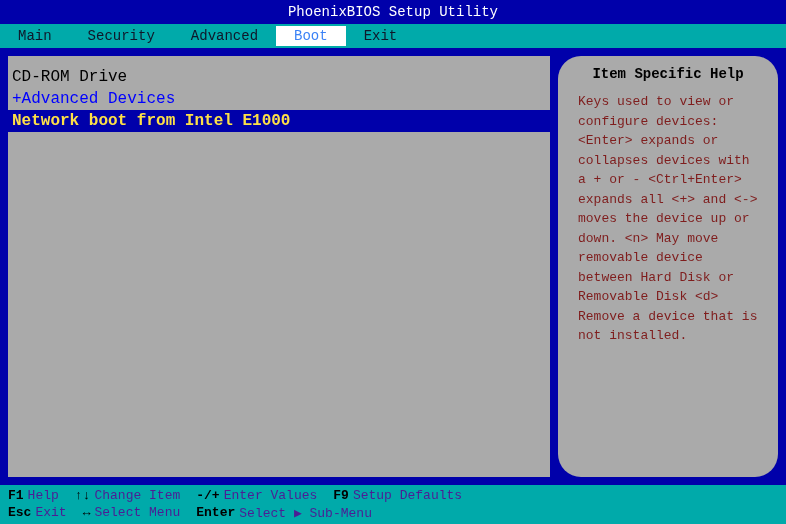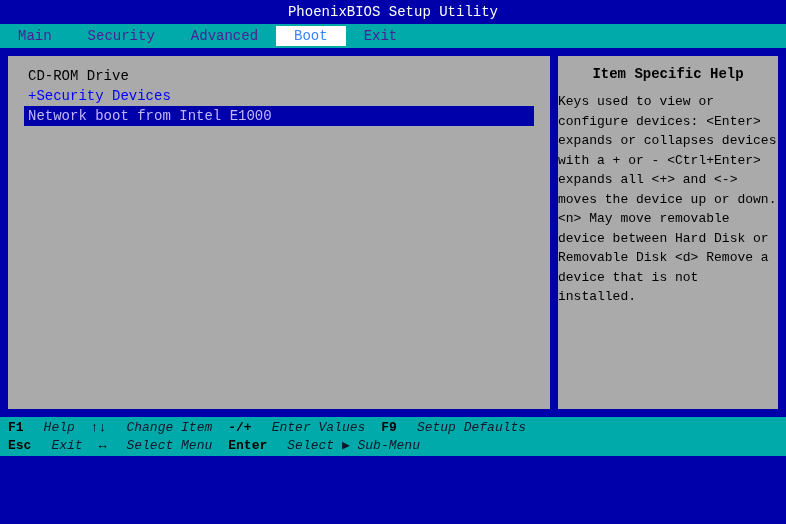--- a/index.html
+++ b/index.html
@@ -7,42 +7,42 @@
       width: 786px;
       height: 524px;
       background: #0000aa;
       font-family: 'Courier New', Courier, monospace;
       font-size: 14px;
       color: #ffffff;
       overflow: hidden;
     }
     #app {
       width: 786px;
-      height: 456px;
+      height: 524px;
       display: flex;
       flex-direction: column;
     }
     
     #title-bar {
       background: #0000aa;
       text-align: center;
       padding: 4px 0;
       color: #ffffff;
       font-size: 14px;
     }
     
     #menu-bar {
       background: #00aaaa;
       display: flex;
       flex-direction: row;
       padding: 2px 0;
     }
     .menu-item {
       padding: 2px 18px;
-      color: #4c1d95;
+      color: #0f172a;
       font-size: 14px;
       cursor: pointer;
     }
     .menu-item.active {
       background: #ffffff;
       color: #3b82f6;
     }
     
     #main-content {
       flex: 1;
@@ -50,82 +50,83 @@
       flex-direction: row;
       background: #0000aa;
       padding: 8px;
       gap: 8px;
     }
     
     #left-panel {
       flex: 1;
       background: #aaaaaa;
       color: #000000;
-      padding: 10px 16px;
-      font-size: 14px;
+      padding: 10px 0;
+      font-size: 16px;
     }
     .boot-item {
       padding: 2px 4px;
       display: block;
       color: #000000;
     }
     .boot-item.highlighted {
       background: #0000aa;
-      color: #c4b5fd;
+      color: #fde047;
+      font-weight: bold;
     }
     .boot-item.blue-text {
       color: #0000ff;
     }
     
     #right-panel {
       width: 220px;
       background: #aaaaaa;
       color: #000000;
-      padding: 10px 0;
+      padding: 10px 20px;
       font-size: 13px;
+      border-radius: 23px;
     }
     #right-panel h3 {
       text-align: center;
       font-size: 14px;
       margin-bottom: 10px;
       font-weight: bold;
       color: #000000;
     }
     #right-panel p {
       line-height: 1.5;
-      color: #000000;
+      color: #7f1d1d;
     }
     
     #status-bar {
       background: #00aaaa;
       display: flex;
       flex-direction: column;
       padding: 2px 8px;
       color: #000000;
       font-size: 13px;
     }
     .status-row {
       display: flex;
       flex-direction: row;
       gap: 16px;
       padding: 1px 0;
     }
     .status-item {
       display: flex;
       flex-direction: row;
-      gap: 20px;
-      align-items: center;
+      gap: 4px;
+      align-items: flex-start;
     }
     .status-key {
       color: #000000;
       font-weight: bold;
     }
     .status-label {
-      color: #0f172a;
-      font-style: italic;
+      color: #4c1d95;
     }
     .status-arrow {
       color: #000000;
     }
   </style>
 </head>
 <body>
 
 <div id="app">
 
@@ -138,21 +139,21 @@
     <div class="menu-item">Security</div>
     <div class="menu-item">Advanced</div>
     <div class="menu-item active">Boot</div>
     <div class="menu-item">Exit</div>
   </div>
 
   <div id="main-content">
 
     <div id="left-panel">
       <span class="boot-item">CD-ROM Drive</span>
-      <span class="boot-item blue-text">+Security Devices</span>
+      <span class="boot-item blue-text">+Advanced Devices</span>
       <span class="boot-item highlighted"> Network boot from Intel E1000</span>
     </div>
 
     <div id="right-panel">
       <h3>Item Specific Help</h3>
       <p>Keys used to view or configure devices: &lt;Enter&gt; expands or collapses devices with a + or - &lt;Ctrl+Enter&gt; expands all &lt;+&gt; and &lt;-&gt; moves the device up or down. &lt;n&gt; May move removable device between Hard Disk or Removable Disk &lt;d&gt; Remove a device that is not installed.</p>
     </div>
   </div>
 
   <div id="status-bar">

